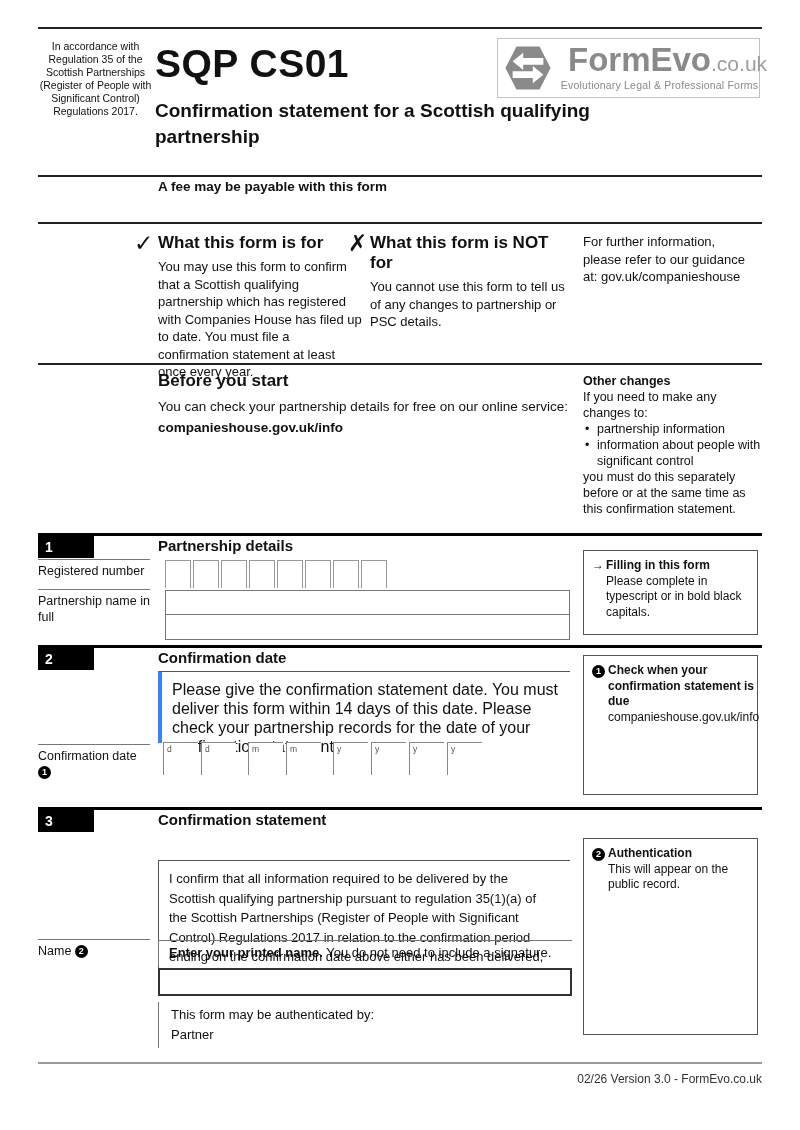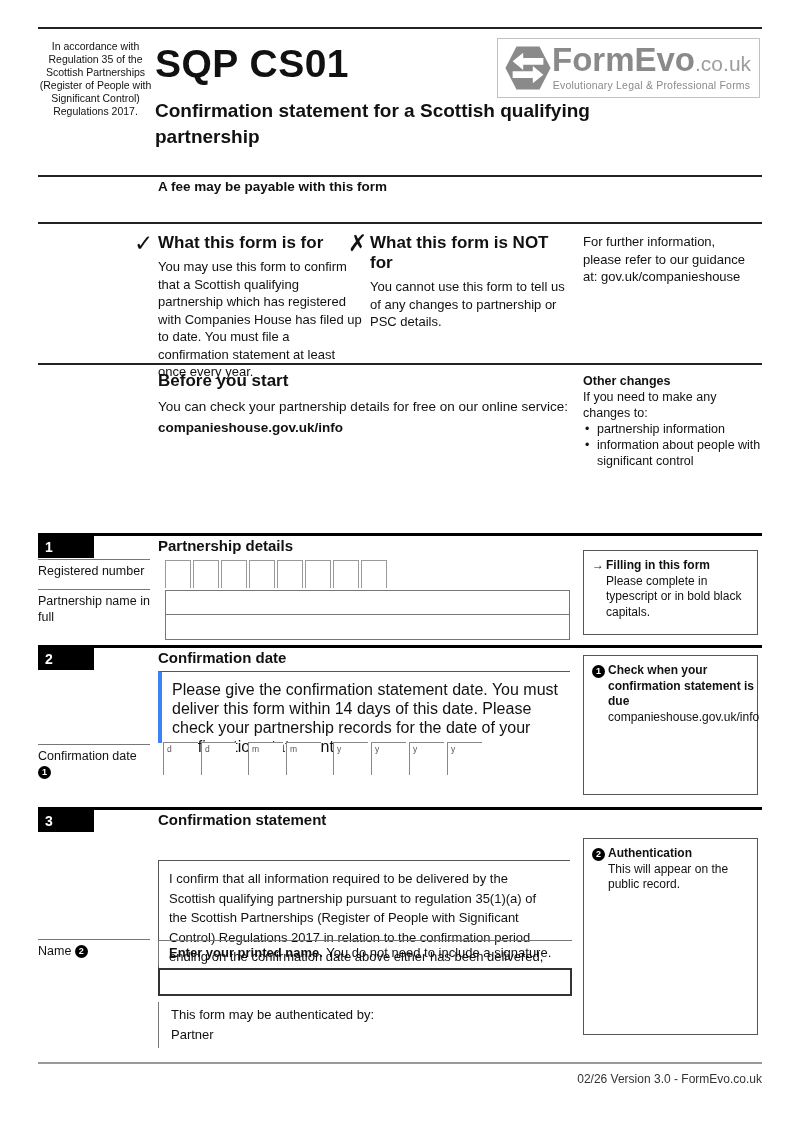--- a/index.html
+++ b/index.html
@@ -12,21 +12,21 @@
   .rule-thick { position:absolute; left:38px; width:724px; background:#000; height:3px; }
   .rule-gray { position:absolute; left:38px; width:724px; background:#999; height:2px; }
 
   .reg-note { left:38px; top:40px; width:115px; font-size:10.5px; line-height:13px; color:#111;text-align:center; }
   .form-code { left:155px; top:42px; font-size:39px; font-weight:600; letter-spacing:0.5px; }
   .form-title { left:155px; top:98px; width:440px; font-size:19px; font-weight:600; line-height:26px; }
 
   .logo { left:497px; top:38px; width:263px; height:60px; border:1px solid #c2c2c2; padding:4px 8px 3px 6px; display:flex; align-items:flex-start; }
   .logo-hex { width:48px; height:48px; flex:0 0 48px; margin-top:1px; }
   .logo-txt { flex:1; text-align:right; }
-  .logo-row { display:flex; align-items:baseline; justify-content:flex-start; margin-left:0; }
+  .logo-row { display:flex; align-items:baseline; justify-content:flex-start; margin-left:16px; }
   .logo-brand { font-size:33px; font-weight:600; color:#8a8a8a; line-height:34px; }
   .logo-domain { font-size:21px; font-weight:400; color:#9d9d9d; }
   .logo-tagline { font-size:10.5px; color:#8a8a8a; margin-top:2px; text-align:center; letter-spacing:0.2px; }
 
   .fee-title { left:158px; top:179px; font-size:13.5px; font-weight:bold; }
   .fee-body { left:158px; top:196px; font-size:13.5px; }
 
   .col-icon { font-size:23px; font-weight:bold; color:#111; }
   .info-title { font-size:17px; font-weight:bold; margin-bottom:5px; }
   .info-body { font-size:13px; line-height:17.5px; }
@@ -124,20 +124,21 @@
     <div class="t">Other changes</div>
     <div>If you need to make any changes to:</div>
     <div class="bullet-row">
       <span class="b">•</span>
       <span>partnership information</span>
     </div>
     <div class="bullet-row">
       <span class="b">•</span>
       <span>information about people with significant control</span>
     </div>
+    <div>you must do this separately before or at the same time as this confirmation statement.</div>
   </div>
 
   <div class="rule-thick" style="top:533px"></div>
   <div class="numbox" style="top:536px">1</div>
   <div class="sec-title" style="top:537px">Partnership details</div>
 
   <div class="lbl" style="top:559px">Registered number</div>
   <div class="cells" style="left:165px; top:560px;">
     <div class="cell"></div>
     <div class="cell"></div>

